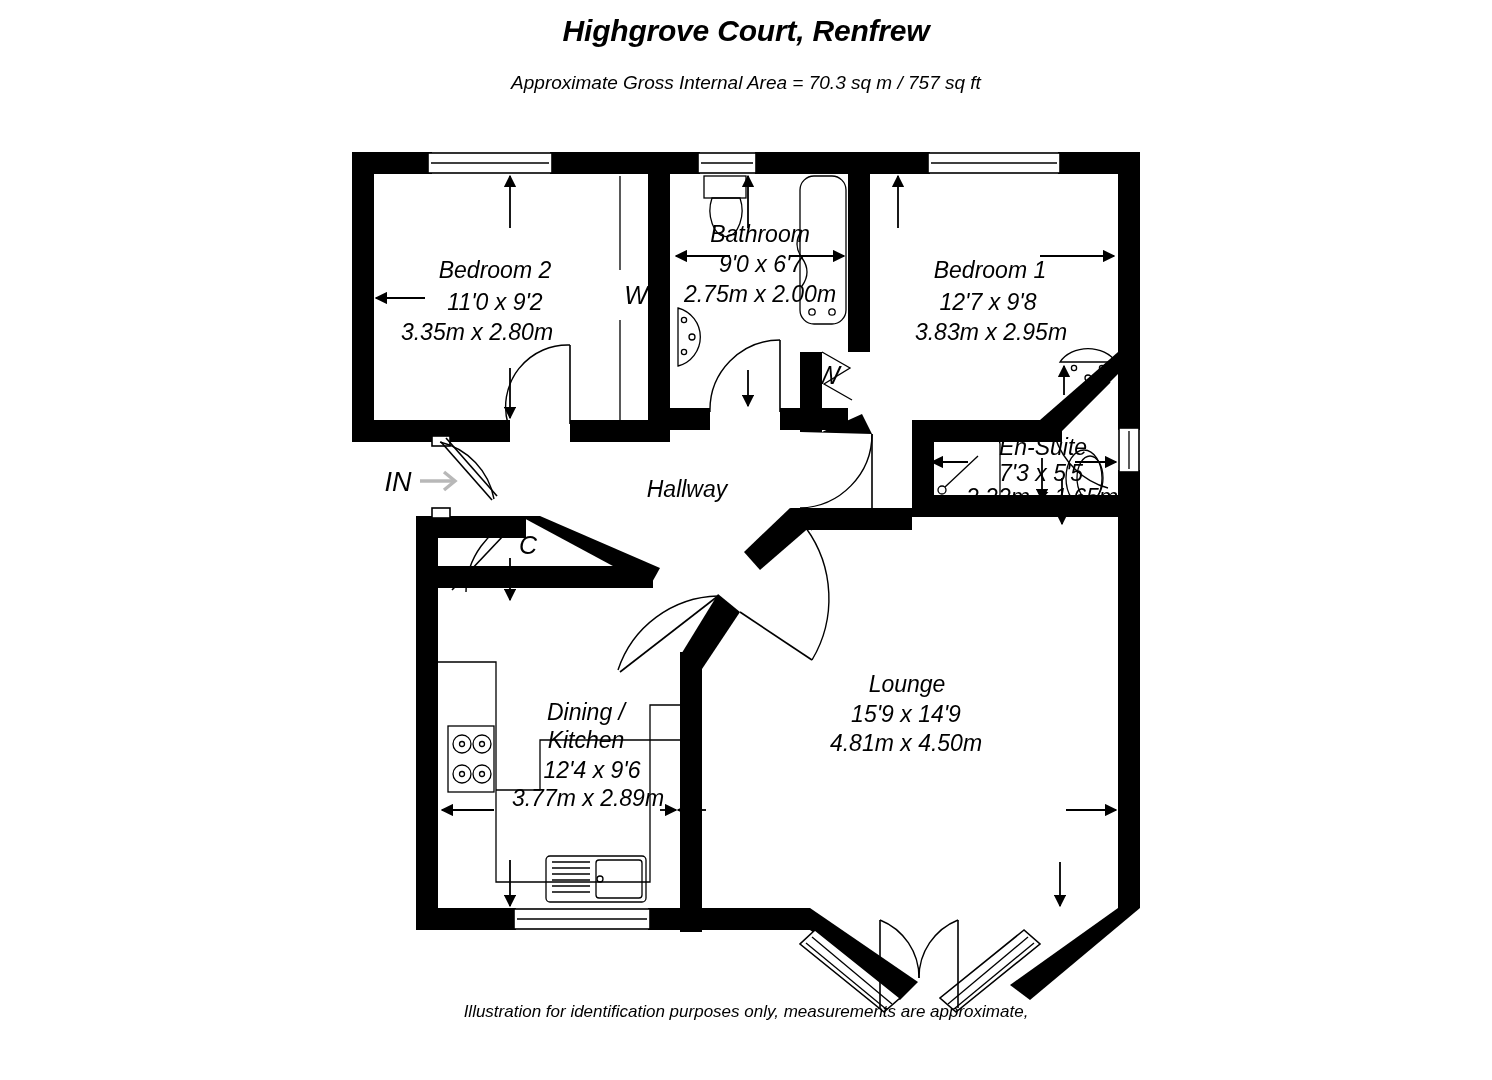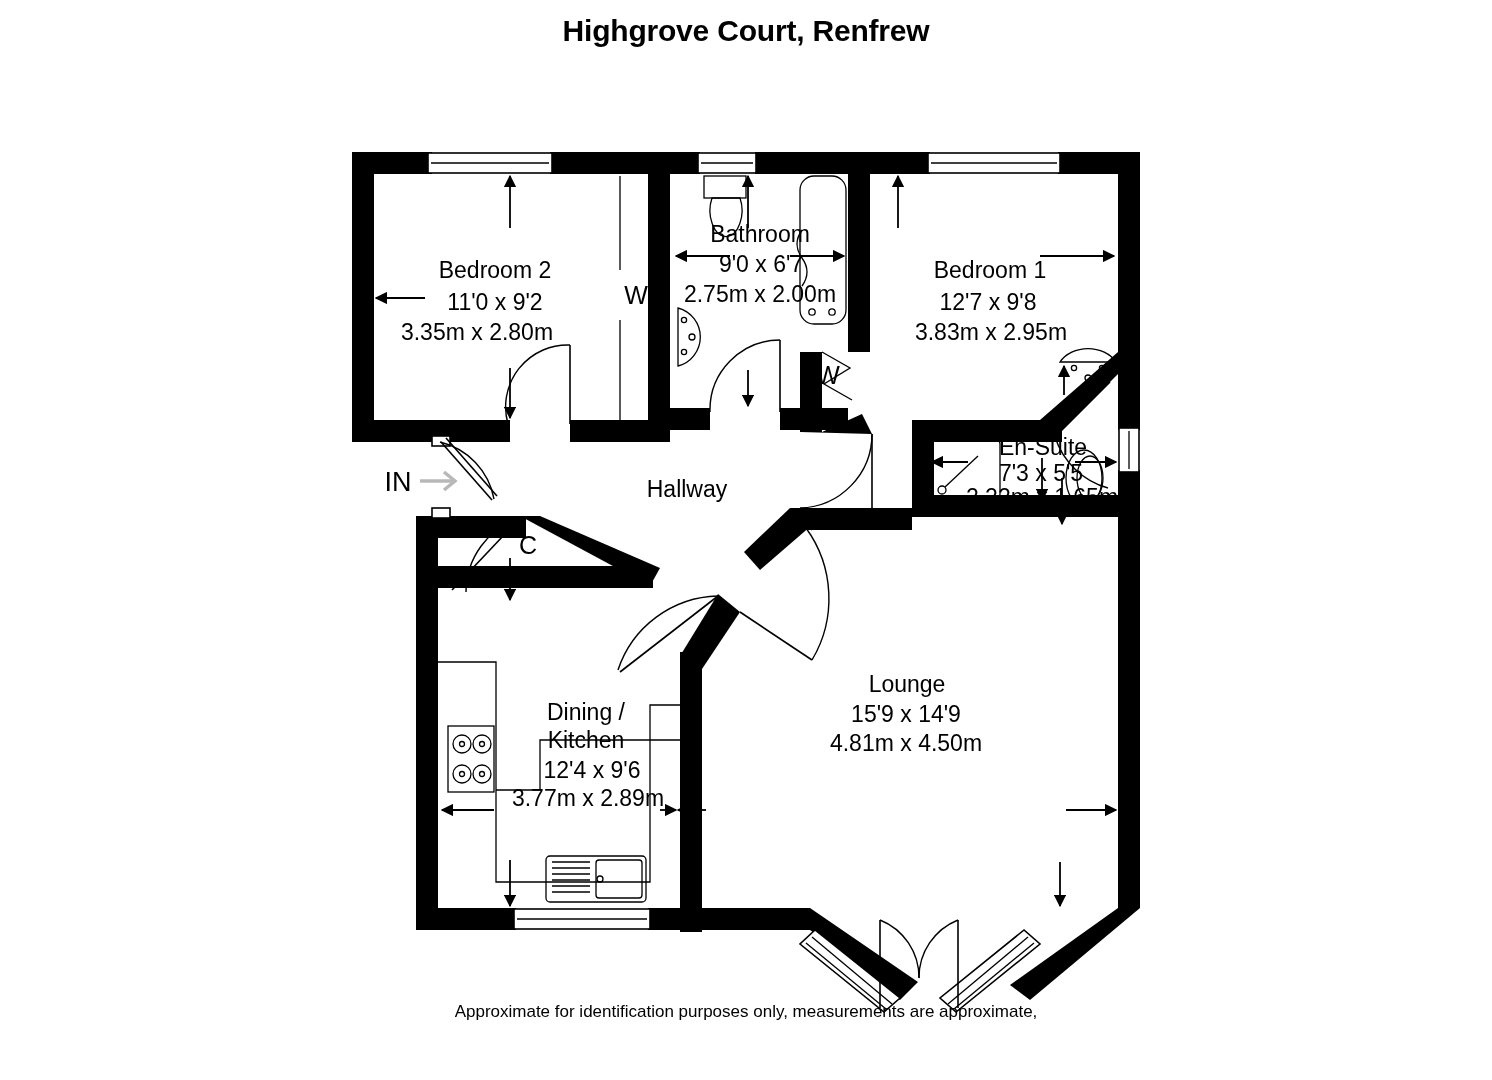--- a/index.html
+++ b/index.html
@@ -13,20 +13,21 @@
     height: 1080px;
     font-family: "Liberation Sans", sans-serif;
     color: #000000;
     overflow: hidden;
     position: relative;
   }
   #page {
     position: relative;
     width: 1492px;
     height: 1048px;
+    font-style: italic;
   }
   .title {
     position: absolute;
     top: 14px;
     left: 0;
     width: 1492px;
     text-align: center;
     font-size: 30px;
     font-weight: bold;
     letter-spacing: -0.2px;
@@ -69,20 +70,21 @@
   .swing     { fill: none; stroke: #000; stroke-width: 1.4; }
   .win       { fill: #fff; stroke: #000; stroke-width: 1.6; }
   .inarrow   { fill: none; stroke: #b8b8b8; stroke-width: 3.4; }
 </style>
 </head>
 <body>
 
 <div id="page">
 
   <div class="title">Highgrove Court, Renfrew</div>
+  <div class="subtitle">Approximate Gross Internal Area = 70.3 sq m / 757 sq ft</div>
 
   <svg id="plan" width="1492" height="1080" viewBox="0 0 1492 1080">
 
     <g>
 
       <rect class="wall" x="352" y="152" width="80" height="22"></rect>
 
       <rect class="wall" x="550" y="152" width="150" height="22"></rect>
 
       <rect class="wall" x="755" y="152" width="175" height="22"></rect>
@@ -400,16 +402,16 @@
       <g>
         <text class="tag-in" x="398" y="491">IN</text>
         <line class="inarrow" x1="420" y1="481" x2="455" y2="481"></line>
         <polyline class="inarrow" points="444,472 455,481 444,490"></polyline>
       </g>
     </g>
 
   </svg>
 
   <div class="footer">
-    <div>Approximate for identification purposes only, measurements are approximate,</div>
+    <div>Illustration for identification purposes only, measurements are approximate,</div>
   </div>
 
 </div>
 
 </body></html>

